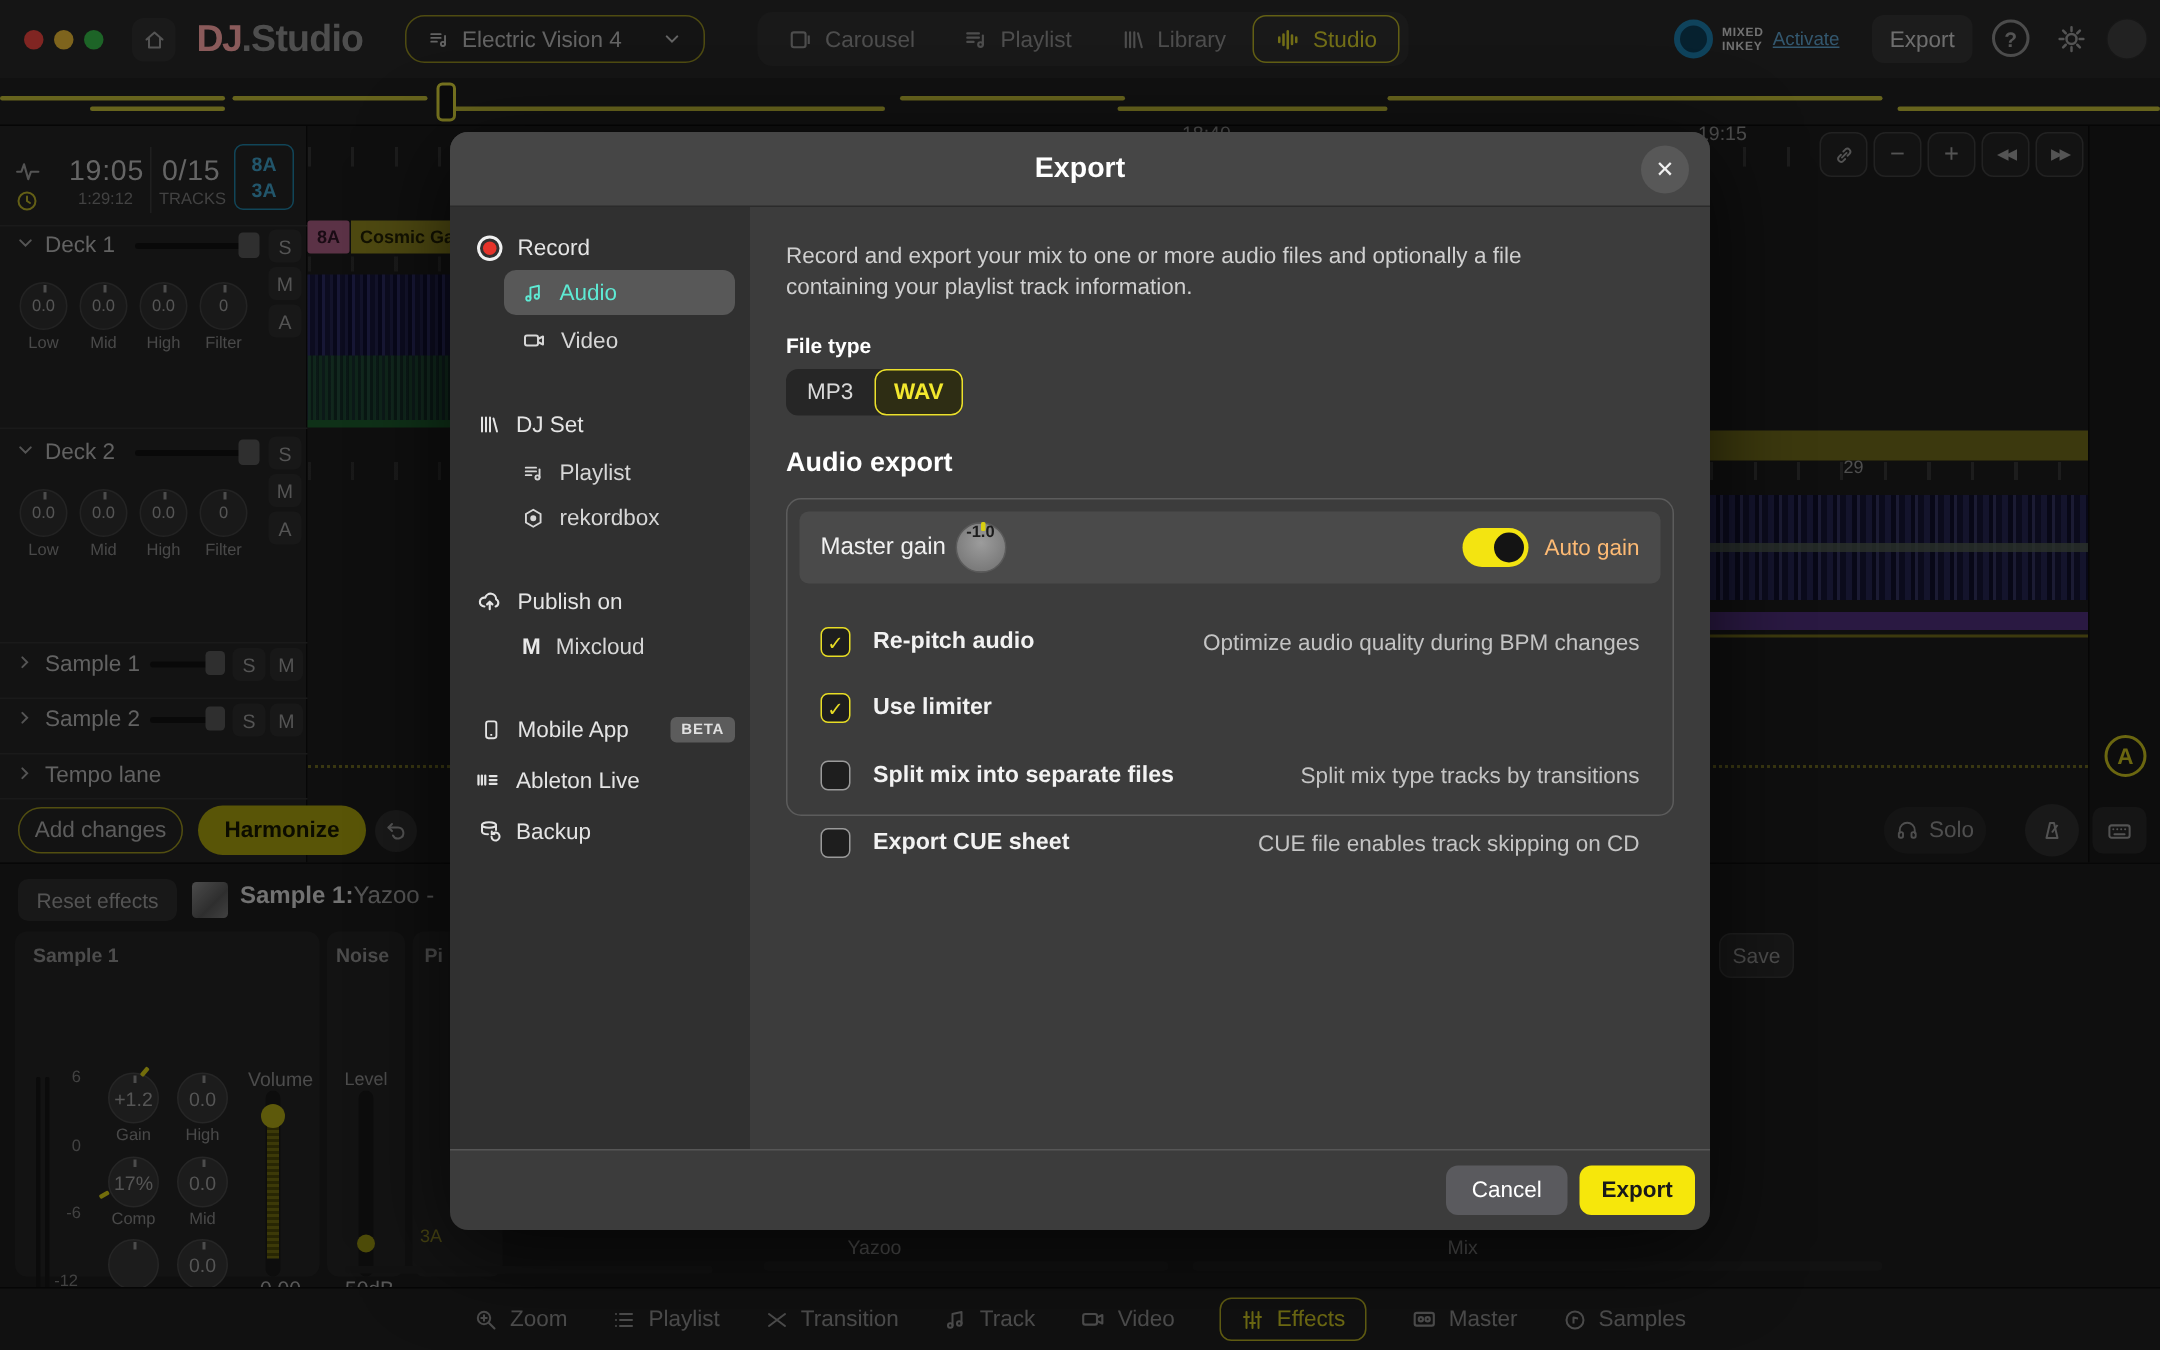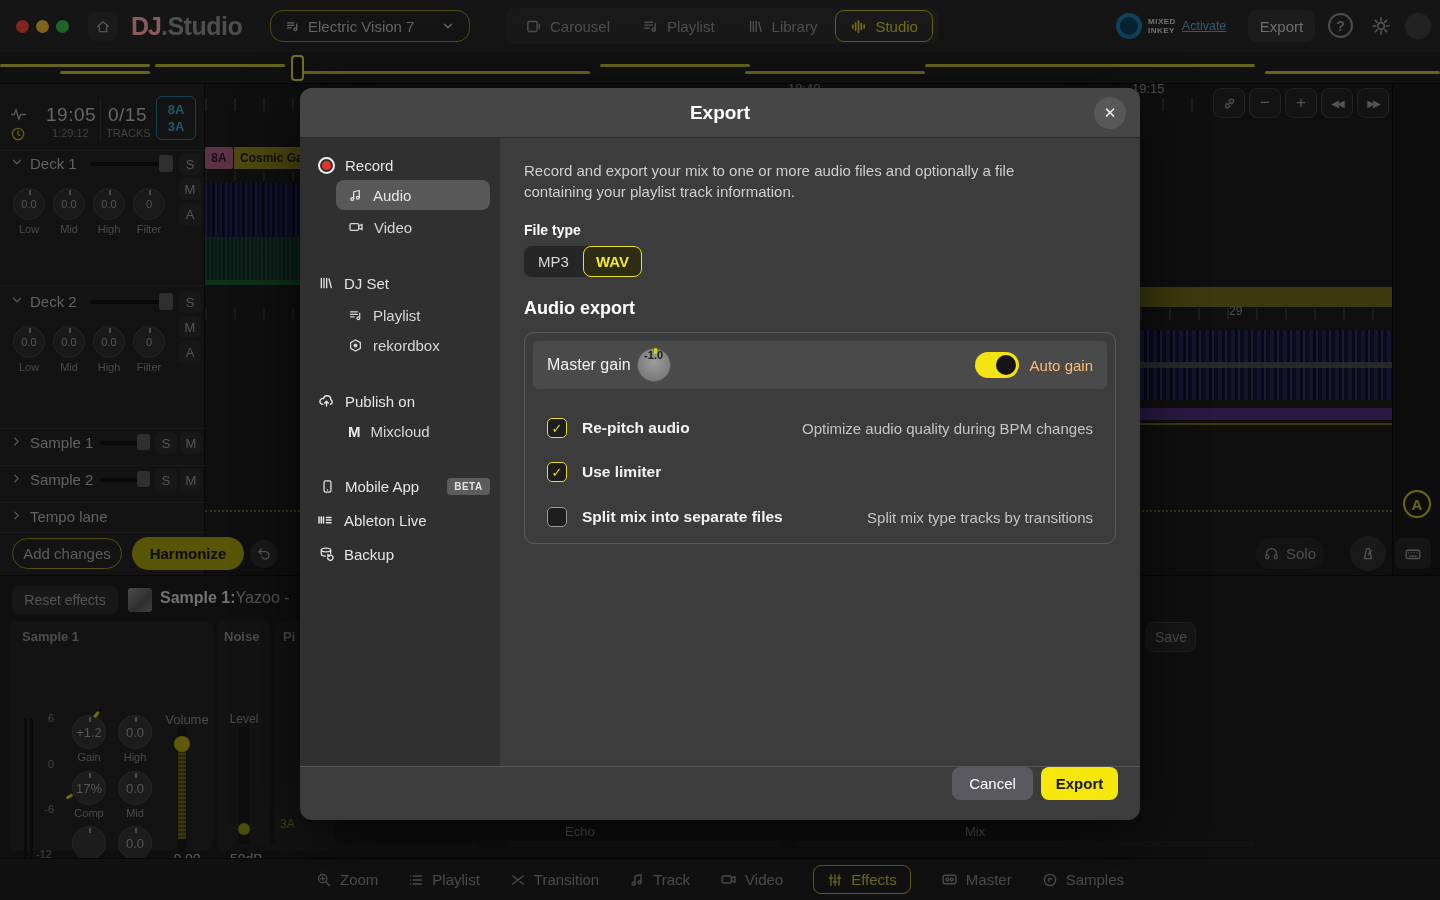--- a/index.html
+++ b/index.html
@@ -101,21 +101,21 @@
 
   
   .dim{left:0;top:0;width:1440px;height:900px;background:rgba(0,0,0,0.45);z-index:5}
   .modal{left:300px;top:88px;width:840px;height:732px;border-radius:12px;overflow:hidden;z-index:10;box-shadow:0 14px 60px rgba(0,0,0,.65);display:grid;grid-template-rows:50px 1fr 54px;background:#3c3c3c}
   .mhead{background:#464646;border-bottom:1px solid #2b2b2b;position:relative;display:flex;align-items:center;justify-content:center}
   .mtitle{font-size:19px;font-weight:600;color:#fff}
   .mclose{position:absolute;right:14px;top:9px;width:32px;height:32px;border-radius:50%;background:#585858;color:#f0f0f0;font-size:15px}
   .mbody{display:flex;min-height:0}
   .msidebar{width:200px;background:#303030;position:relative;flex:none}
   .mcontent{flex:1;position:relative;background:#3c3c3c}
-  .mfoot{border-top:1px solid #565656;display:flex;align-items:flex-start;justify-content:flex-end;gap:8px;padding-right:22px}
+  .mfoot{border-top:1px solid #565656;display:flex;align-items:center;justify-content:flex-end;gap:8px;padding-right:10px}
   .side-item{position:absolute;display:flex;align-items:center;gap:10px;color:#e4e4e4;font-size:15px;height:30px}
   .side-sub{color:#d6d6d6}
   .side-sel{position:absolute;left:36px;width:154px;height:30px;background:#585858;border-radius:8px}
   .beta{background:#5c5c5c;border-radius:4px;color:#e0e0e0;font-size:10px;font-weight:bold;padding:3px 7px;letter-spacing:0.5px}
   .recicon{width:17px;height:17px;border:2px solid #f0f0f0;border-radius:50%;display:flex;align-items:center;justify-content:center}
   .recicon i{width:9px;height:9px;border-radius:50%;background:#e5332a}
   .mdesc{font-size:15px;color:#cfcfcf;line-height:1.42}
   .flabel{font-size:14px;font-weight:bold;color:#fff}
   .seg{display:flex;background:#262626;border-radius:8px}
   .seg-item{width:59px;height:31px;display:flex;align-items:center;justify-content:center;font-size:15px;color:#d8d8d8}
@@ -158,21 +158,21 @@
       <span class="logoA">DJ</span>
         <span class="logoB">.Studio</span>
     </div>
 
     <div class="a f projbtn" style="left:270px;top:10px;width:200px;height:32px">
       <svg width="15" height="15" viewBox="0 0 24 24" fill="none" stroke="currentColor" stroke-width="2" stroke-linecap="round">
           <path d="M4 6h10M4 10h10M4 14h6"></path>
           <circle cx="16.5" cy="16.5" r="2.2"></circle>
           <path d="M18.7 16.5V8"></path>
         </svg>
-      <span>Electric Vision 7</span>
+      <span>Electric Vision 4</span>
       <svg style="margin-left:auto" width="14" height="14" viewBox="0 0 24 24" fill="none" stroke="currentColor" stroke-width="2.4" stroke-linecap="round">
           <path d="M6 9l6 6 6-6"></path>
         </svg>
     </div>
 
     <div class="a f tabsbox" style="left:505px;top:8px;height:36px;padding:0 6px;gap:4px">
       <div class="f tab">
         <svg width="17" height="17" viewBox="0 0 24 24" fill="none" stroke="currentColor" stroke-width="2" stroke-linejoin="round">
             <rect x="4" y="5" width="13" height="14" rx="2"></rect>
             <path d="M20 8v8"></path>
@@ -482,21 +482,21 @@
       <div class="vtrack" style="left:21px;top:106px;height:124px"></div>
       <div class="vhandle" style="left:20px;top:202px;width:12px;height:12px;background:#8f8a12"></div>
       <div class="vval" style="left:-4px;top:230px;width:60px">-50dB</div>
     </div>
 
     <div class="a fxbox" style="left:275px;top:45px;width:60px;height:230px">
       <div class="a fxtitle" style="left:8px;top:8px">Pi</div>
     </div>
 
     <div class="a" style="left:280px;top:241px;font-size:12px;color:#7e7820">3A</div>
-    <div class="a fxlabel" style="left:565px;top:248px">Echo</div>
+    <div class="a fxlabel" style="left:565px;top:248px">Yazoo</div>
     <div class="a fxlabel" style="left:965px;top:248px">Mix</div>
     <div class="a fxslider" style="left:230px;top:268px;width:245px;height:5px"></div>
     <div class="a fxslider" style="left:509px;top:265px;width:270px;height:6px"></div>
     <div class="a fxslider" style="left:795px;top:265px;width:460px;height:6px"></div>
   </div>
 
   <div class="a btoolbar">
     <div class="titem">
       <svg width="16" height="16" viewBox="0 0 24 24" fill="none" stroke="currentColor" stroke-width="2" stroke-linecap="round">
           <circle cx="10" cy="10" r="6.2"></circle>
@@ -566,21 +566,21 @@
 
       <div class="msidebar">
         <div class="side-sel" style="top:42px"></div>
 
         <div class="side-item" style="left:18px;top:12px">
           <span class="recicon">
               <i></i>
             </span>
           <span>Record</span>
         </div>
-        <div class="side-item" style="left:48px;top:42px;color:#e5e5e5;z-index:1">
+        <div class="side-item" style="left:48px;top:42px;color:#5eead4;z-index:1">
           <svg width="15" height="15" viewBox="0 0 24 24" fill="none" stroke="currentColor" stroke-width="2" stroke-linejoin="round">
               <path d="M9 17.5V6l9-2v11.5"></path>
               <circle cx="6.8" cy="17.5" r="2.3"></circle>
               <circle cx="15.8" cy="15.5" r="2.3"></circle>
             </svg>
           <span>Audio</span>
         </div>
         <div class="side-item side-sub" style="left:48px;top:74px">
           <svg width="16" height="16" viewBox="0 0 24 24" fill="none" stroke="currentColor" stroke-width="2" stroke-linejoin="round">
               <rect x="3" y="7" width="13" height="10" rx="2"></rect>
@@ -679,20 +679,25 @@
           </div>
           <div class="orow" style="top:117px">
             <span class="cb checked">✓</span>
             <span class="olabel">Use limiter</span>
           </div>
           <div class="orow" style="top:162px">
             <span class="cb">✓</span>
             <span class="olabel">Split mix into separate files</span>
             <span class="odesc">Split mix type tracks by transitions</span>
           </div>
+          <div class="orow" style="top:207px">
+            <span class="cb">✓</span>
+            <span class="olabel">Export CUE sheet</span>
+            <span class="odesc">CUE file enables track skipping on CD</span>
+          </div>
         </div>
       </div>
     </div>
 
     <div class="mfoot">
       <button class="btn-cancel ctr" style="border:none;cursor:pointer">Cancel</button>
       <button class="btn-export ctr" style="border:none;cursor:pointer">Export</button>
     </div>
   </div>
 

